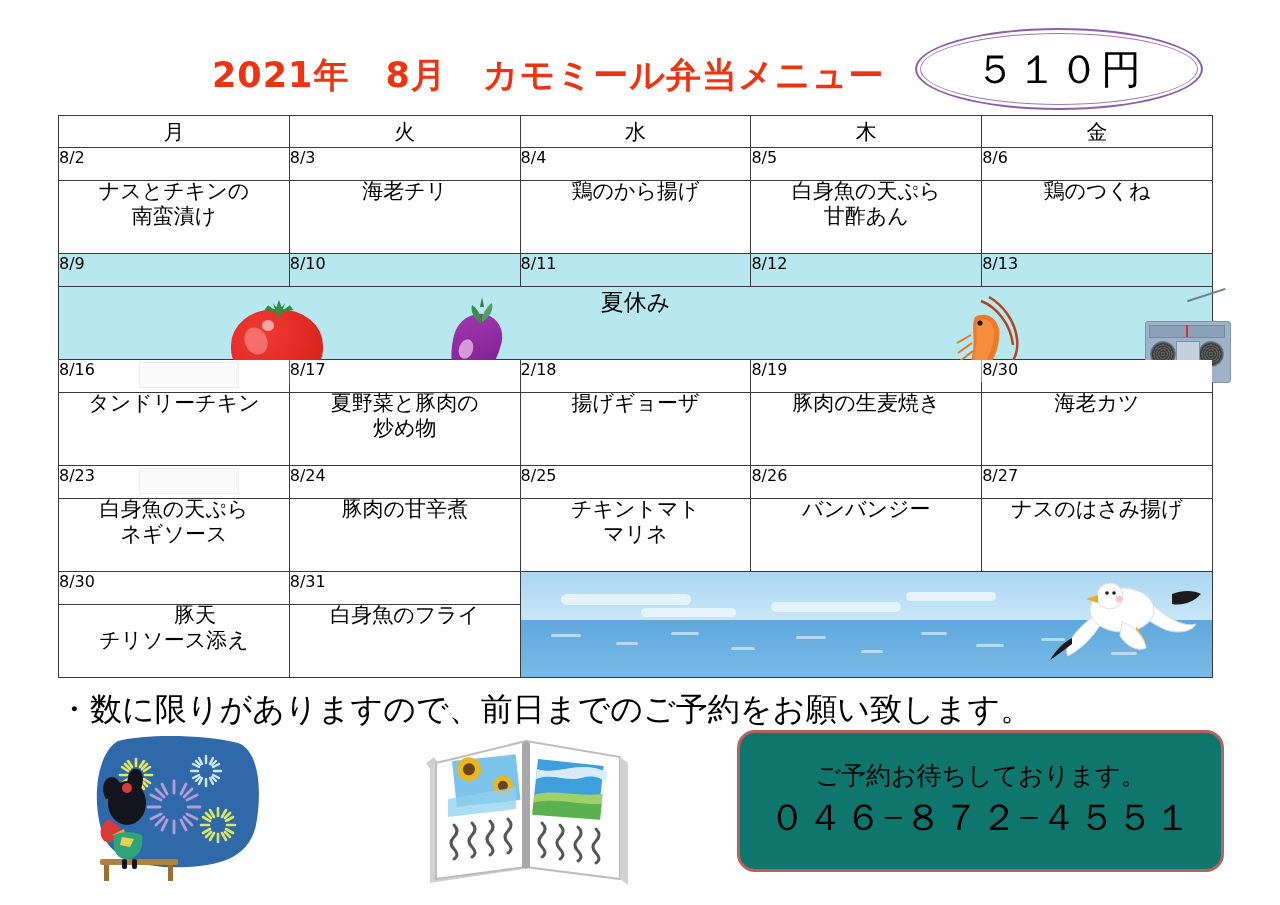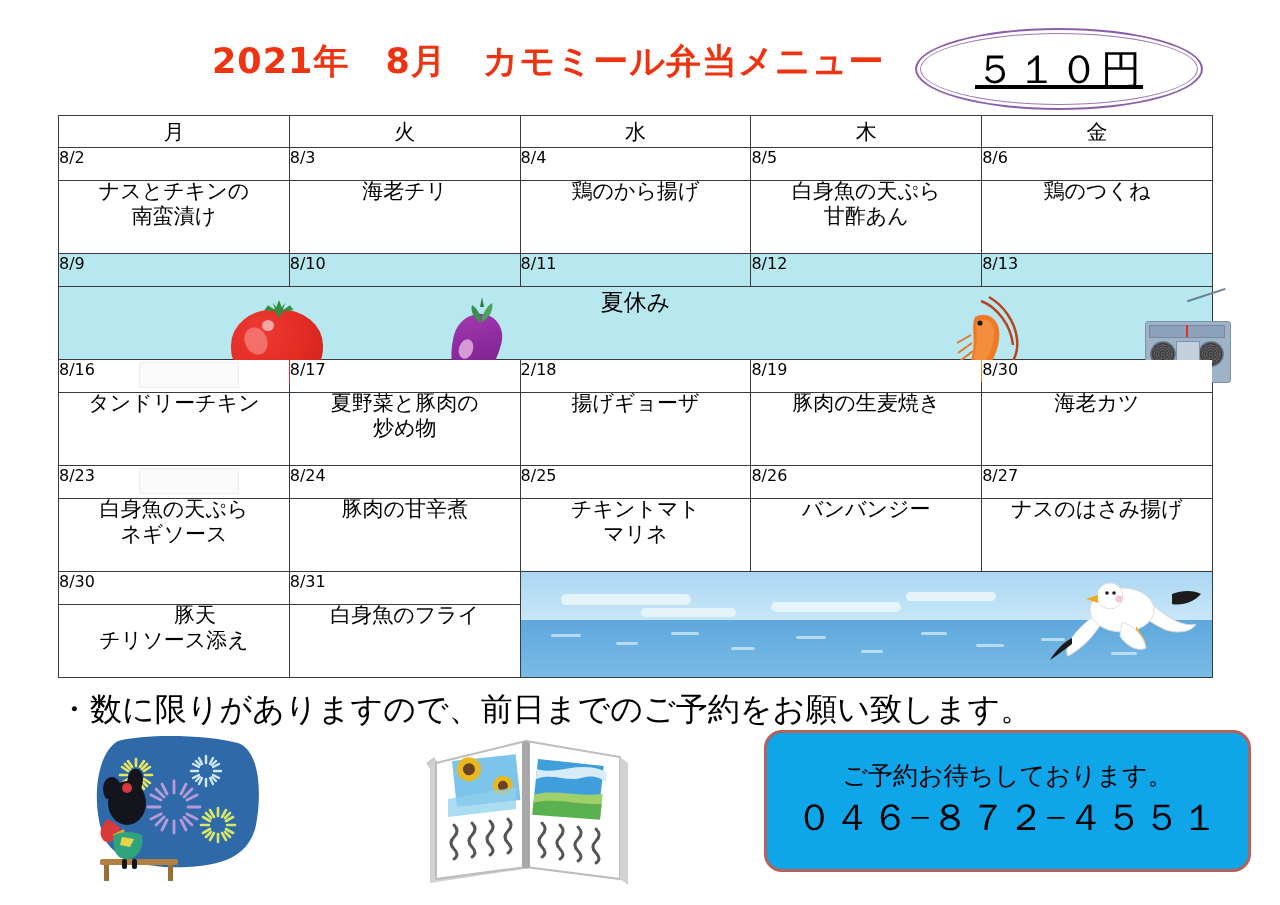--- a/index.html
+++ b/index.html
@@ -17,21 +17,21 @@
   }
 
   
   #title-row {
     position: absolute;
     left: 0; top: 0;
     width: 1280px; height: 112px;
   }
   #main-title {
     position: absolute;
-    left: 212px; top: 38px;
+    left: 212px; top: 52px;
     font-size: 35px;
     font-weight: bold;
     color: #ee3311;
     letter-spacing: 1px;
     white-space: pre;
     font-family: "DejaVu Sans", sans-serif;
   }
   #price-ellipse {
     position: absolute;
     left: 915px; top: 28px;
@@ -52,21 +52,20 @@
     position: absolute;
     left: 915px; top: 28px;
     width: 288px; height: 82px;
     display: flex;
     align-items: center;
     justify-content: center;
     font-size: 40px;
     letter-spacing: 2px;
     color: #000;
     font-family: "DejaVu Sans", sans-serif;
-    text-decoration: underline;
   }
 
   
   #calendar {
     position: absolute;
     left: 58px; top: 115px;
     width: 1155px;
     border-collapse: collapse;
     table-layout: fixed;
   }
@@ -263,26 +262,26 @@
   }
   #book-illu {
     position: absolute;
     left: 412px; top: 727px;
     width: 228px; height: 168px;
   }
 
   
   #contact-box {
     position: absolute;
-    left: 764px; top: 730px;
+    left: 737px; top: 730px;
     width: 487px; height: 142px;
     border: 3px solid #b5615c;
     border-radius: 18px;
     box-sizing: border-box;
-    background: #0ea5e9;
+    background: #0f766e;
     display: flex;
     flex-direction: column;
     align-items: center;
     justify-content: center;
     gap: 2px;
   }
   .contact-line {
     font-size: 25px;
     line-height: 1.28;
     white-space: nowrap;

